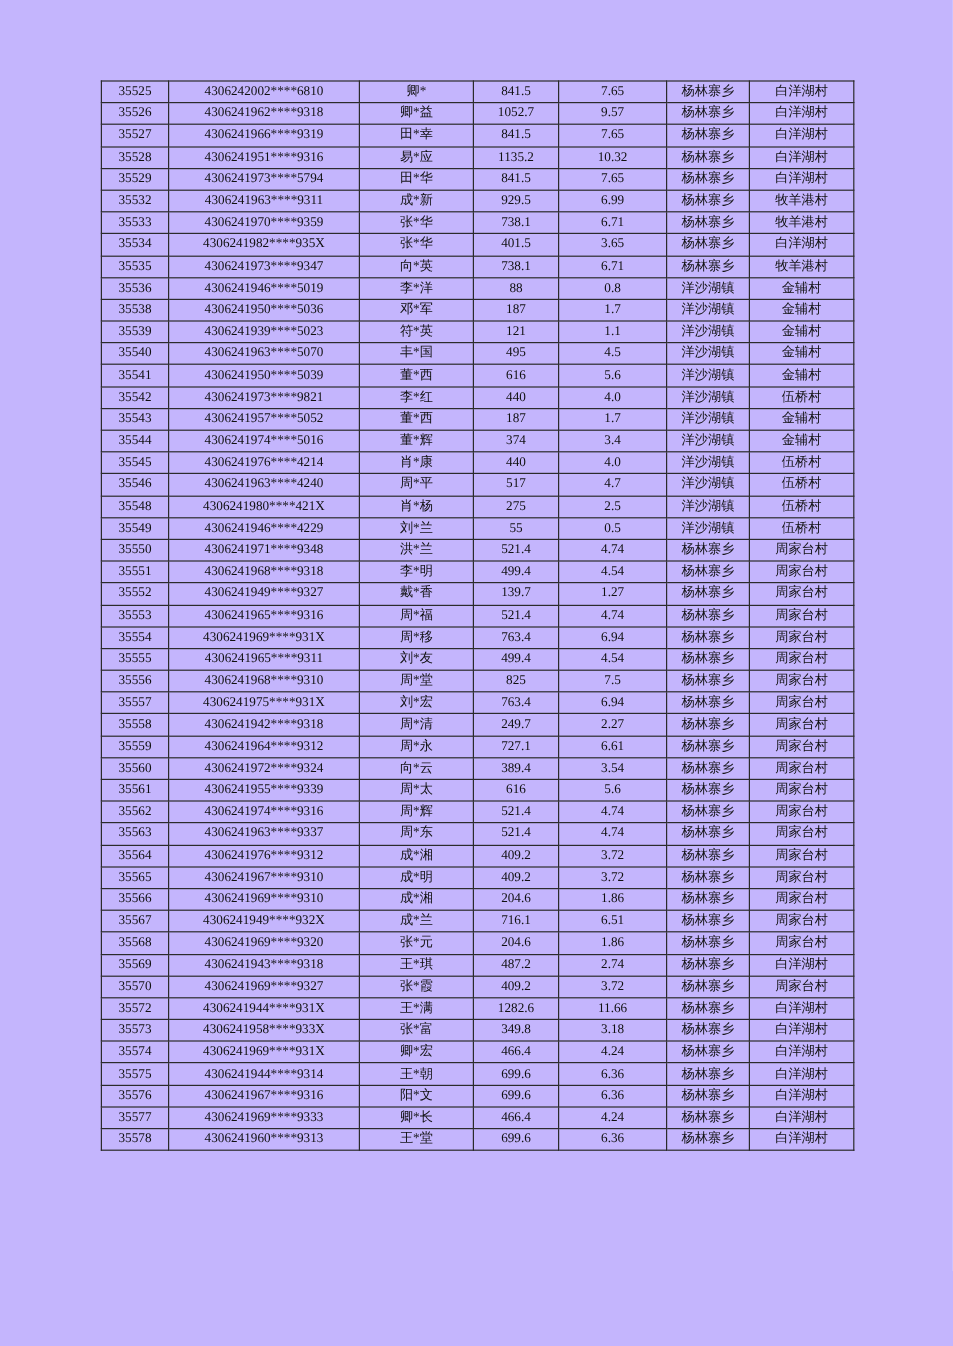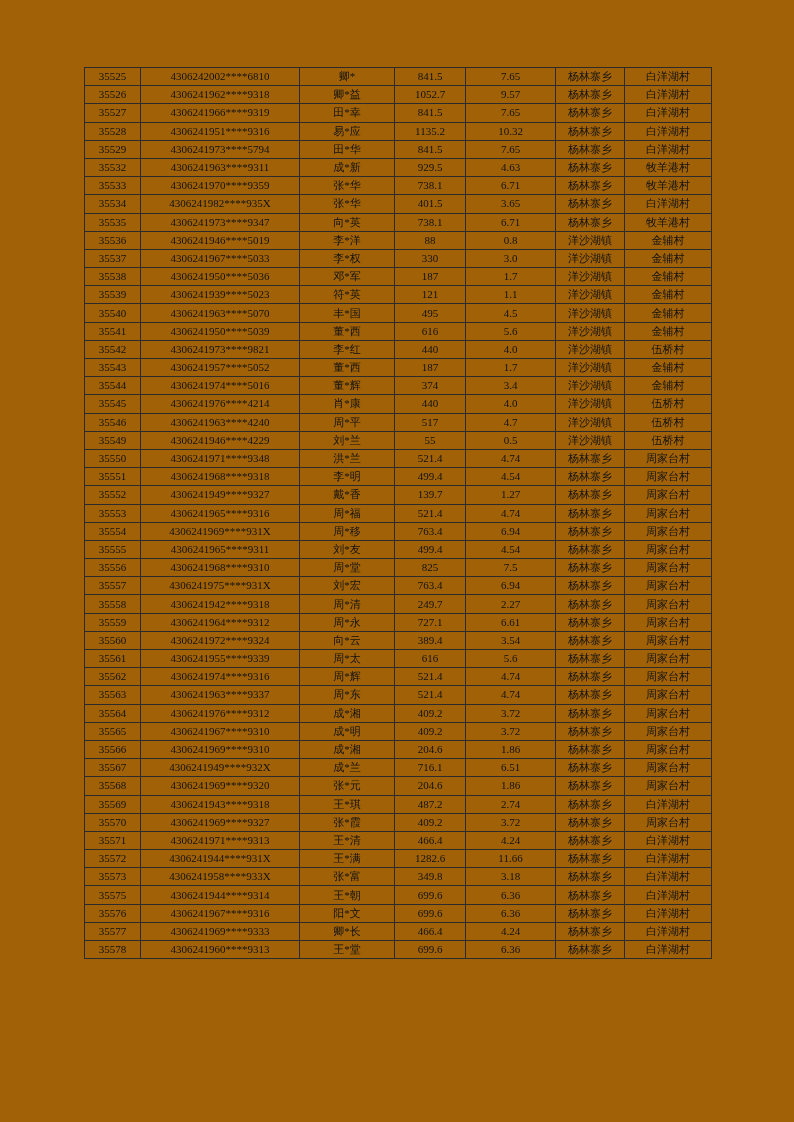--- a/index.html
+++ b/index.html
@@ -7,21 +7,21 @@
   body {
     width: 794px;
     height: 1122px;
     background: #ffffff;
     font-family: "Liberation Serif", "DejaVu Serif", serif;
   }
   .page {
     position: relative;
     width: 794px;
     height: 1122px;
-    background: #a16207;
+    background: #c4b5fd;
     overflow: hidden;
   }
   .data-table {
     position: absolute;
     left: 84px;
     top: 67px;
     width: 627px;
     border-collapse: collapse;
     table-layout: fixed;
   }
@@ -96,21 +96,21 @@
           <td>841.5</td>
           <td>7.65</td>
           <td>杨林寨乡</td>
           <td>白洋湖村</td>
         </tr>
         <tr>
           <td>35532</td>
           <td>4306241963****9311</td>
           <td>成*新</td>
           <td>929.5</td>
-          <td>4.63</td>
+          <td>6.99</td>
           <td>杨林寨乡</td>
           <td>牧羊港村</td>
         </tr>
         <tr>
           <td>35533</td>
           <td>4306241970****9359</td>
           <td>张*华</td>
           <td>738.1</td>
           <td>6.71</td>
           <td>杨林寨乡</td>
@@ -137,29 +137,20 @@
         <tr>
           <td>35536</td>
           <td>4306241946****5019</td>
           <td>李*洋</td>
           <td>88</td>
           <td>0.8</td>
           <td>洋沙湖镇</td>
           <td>金辅村</td>
         </tr>
         <tr>
-          <td>35537</td>
-          <td>4306241967****5033</td>
-          <td>李*权</td>
-          <td>330</td>
-          <td>3.0</td>
-          <td>洋沙湖镇</td>
-          <td>金辅村</td>
-        </tr>
-        <tr>
           <td>35538</td>
           <td>4306241950****5036</td>
           <td>邓*军</td>
           <td>187</td>
           <td>1.7</td>
           <td>洋沙湖镇</td>
           <td>金辅村</td>
         </tr>
         <tr>
           <td>35539</td>
@@ -227,20 +218,29 @@
         <tr>
           <td>35546</td>
           <td>4306241963****4240</td>
           <td>周*平</td>
           <td>517</td>
           <td>4.7</td>
           <td>洋沙湖镇</td>
           <td>伍桥村</td>
         </tr>
         <tr>
+          <td>35548</td>
+          <td>4306241980****421X</td>
+          <td>肖*杨</td>
+          <td>275</td>
+          <td>2.5</td>
+          <td>洋沙湖镇</td>
+          <td>伍桥村</td>
+        </tr>
+        <tr>
           <td>35549</td>
           <td>4306241946****4229</td>
           <td>刘*兰</td>
           <td>55</td>
           <td>0.5</td>
           <td>洋沙湖镇</td>
           <td>伍桥村</td>
         </tr>
         <tr>
           <td>35550</td>
@@ -425,47 +425,47 @@
         <tr>
           <td>35570</td>
           <td>4306241969****9327</td>
           <td>张*霞</td>
           <td>409.2</td>
           <td>3.72</td>
           <td>杨林寨乡</td>
           <td>周家台村</td>
         </tr>
         <tr>
-          <td>35571</td>
-          <td>4306241971****9313</td>
-          <td>王*清</td>
-          <td>466.4</td>
-          <td>4.24</td>
-          <td>杨林寨乡</td>
-          <td>白洋湖村</td>
-        </tr>
-        <tr>
           <td>35572</td>
           <td>4306241944****931X</td>
           <td>王*满</td>
           <td>1282.6</td>
           <td>11.66</td>
           <td>杨林寨乡</td>
           <td>白洋湖村</td>
         </tr>
         <tr>
           <td>35573</td>
           <td>4306241958****933X</td>
           <td>张*富</td>
           <td>349.8</td>
           <td>3.18</td>
           <td>杨林寨乡</td>
           <td>白洋湖村</td>
         </tr>
         <tr>
+          <td>35574</td>
+          <td>4306241969****931X</td>
+          <td>卿*宏</td>
+          <td>466.4</td>
+          <td>4.24</td>
+          <td>杨林寨乡</td>
+          <td>白洋湖村</td>
+        </tr>
+        <tr>
           <td>35575</td>
           <td>4306241944****9314</td>
           <td>王*朝</td>
           <td>699.6</td>
           <td>6.36</td>
           <td>杨林寨乡</td>
           <td>白洋湖村</td>
         </tr>
         <tr>
           <td>35576</td>

